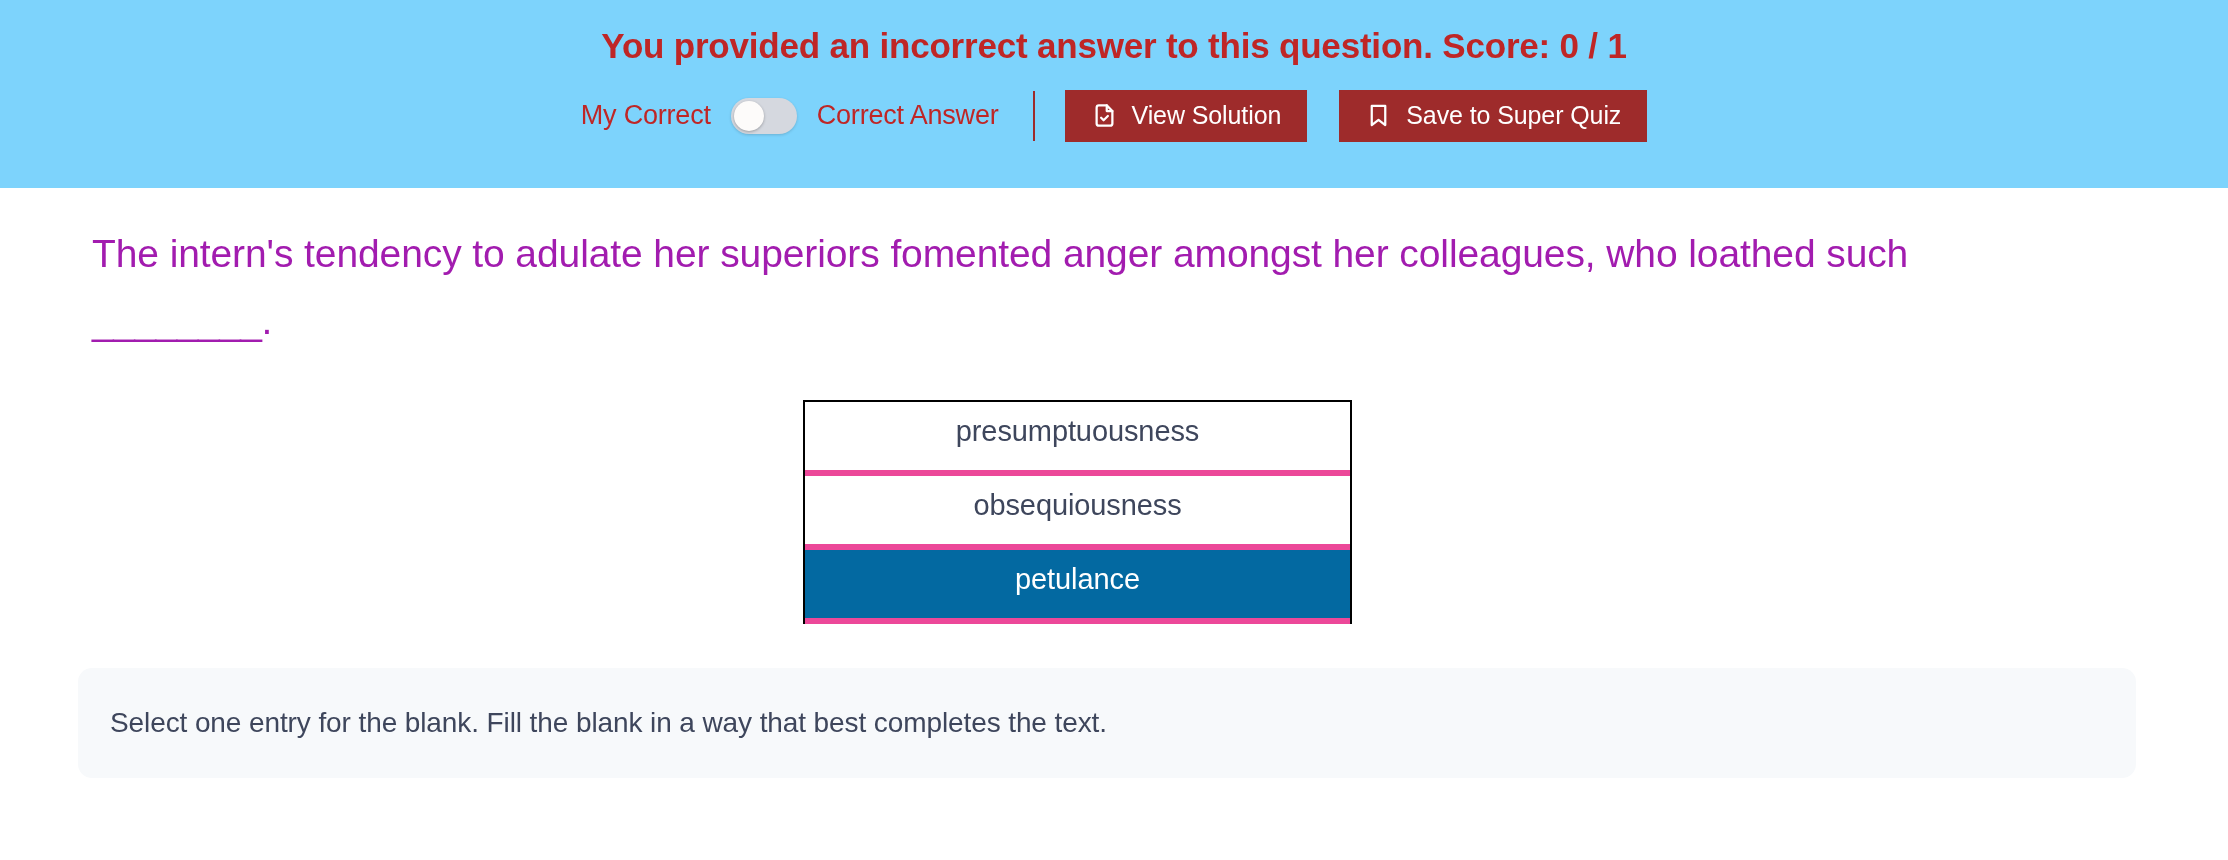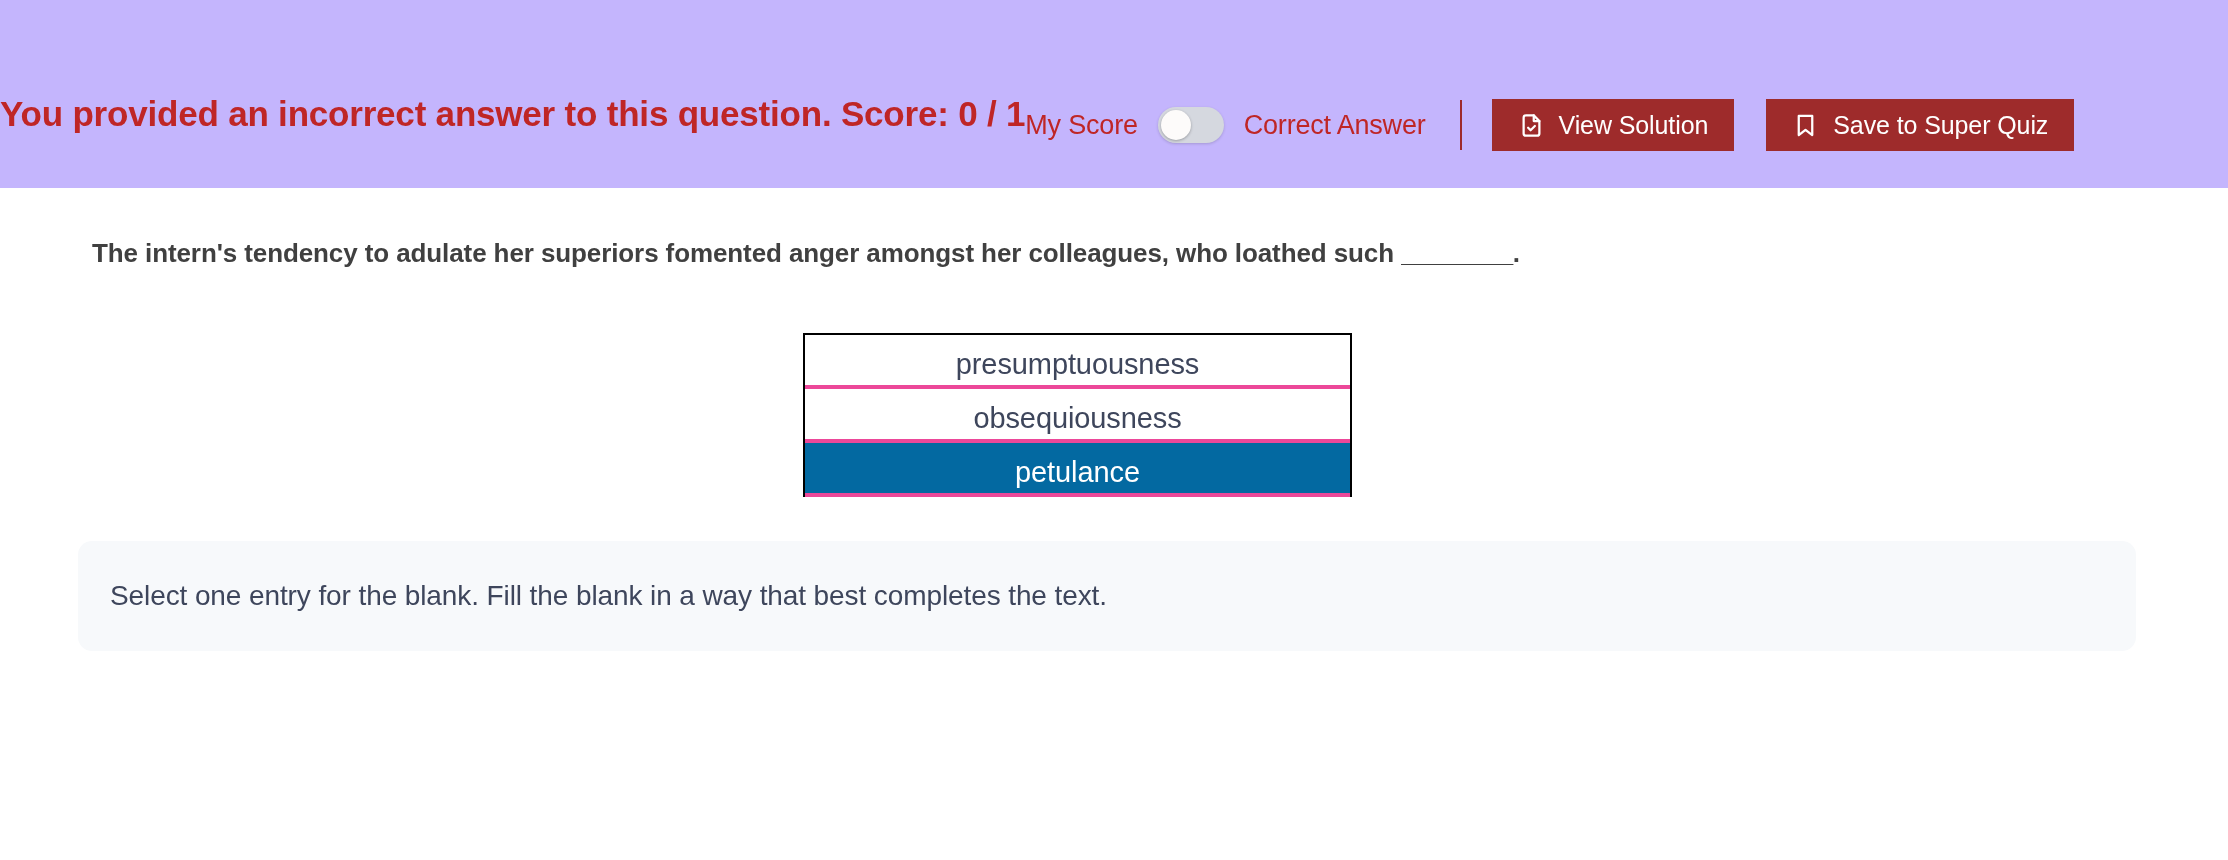--- a/index.html
+++ b/index.html
@@ -11,27 +11,27 @@
     height: 860px;
     background: #ffffff;
     font-family: "Liberation Sans", sans-serif;
     overflow: hidden;
   }
 
   
   .result-banner {
     width: 100%;
     height: 188px;
-    background: #c4b5fd;
-    box-sizing: border-box;
-    display: flex;
-    flex-direction: row;
+    background: #7dd3fc;
+    box-sizing: border-box;
+    display: flex;
+    flex-direction: column;
     align-items: center;
     justify-content: flex-start;
-    padding-top: 40px;
+    padding-top: 24px;
   }
 
   .result-headline {
     font-size: 35px;
     font-weight: bold;
     color: #bf2626;
     letter-spacing: -0.2px;
     line-height: 1.25;
     white-space: nowrap;
   }
@@ -98,53 +98,53 @@
   }
   .banner-btn + .banner-btn { margin-left: 32px; text-align: center; }
   .banner-btn svg { display: block; flex: none; }
 
   
   .content {
     padding: 0 0 0 92px;
   }
 
   .question-text {
-    color: #404040;
-    font-size: 26px;
+    color: #a21caf;
+    font-size: 39px;
     line-height: 67px;
     max-width: 1930px;
     margin-top: 32px;
     letter-spacing: -0.1px;
-    font-weight: 700;
+    font-weight: 400;
   }
   .blank {
     letter-spacing: -0.5px;
   }
 
   
   .options-wrap {
     display: flex;
     justify-content: flex-start;
     margin-top: 46px;
     padding-left: 711px;
   }
   .options-table {
     width: 549px;
     border: 2px solid #000000;
     border-bottom: none;
     box-sizing: border-box;
   }
   .option-row {
-    height: 54px;
+    height: 74px;
     line-height: 58px;
     text-align: center;
     font-size: 29px;
     color: #3e465c;
     background: #ffffff;
-    border-bottom: 4px solid #ec4899;
+    border-bottom: 6px solid #ec4899;
     box-sizing: border-box;
     cursor: pointer;
     letter-spacing: -0.1px;
   }
   .option-row.selected {
     background: #0369a1;
     color: #ffffff;
   }
 
   
@@ -165,21 +165,21 @@
     letter-spacing: -0.1px;
   }
 </style>
 </head>
 <body>
 
 <div class="result-banner">
   <div class="result-headline">You provided an incorrect answer to this question. Score: 0 / 1</div>
 
   <div class="banner-controls">
-    <span class="toggle-label">My Score</span>
+    <span class="toggle-label">My Correct</span>
 
     <div class="answer-toggle">
       <div class="knob"></div>
     </div>
 
     <span class="toggle-label">Correct Answer</span>
 
     <div class="banner-divider"></div>
 
     <button class="banner-btn">

